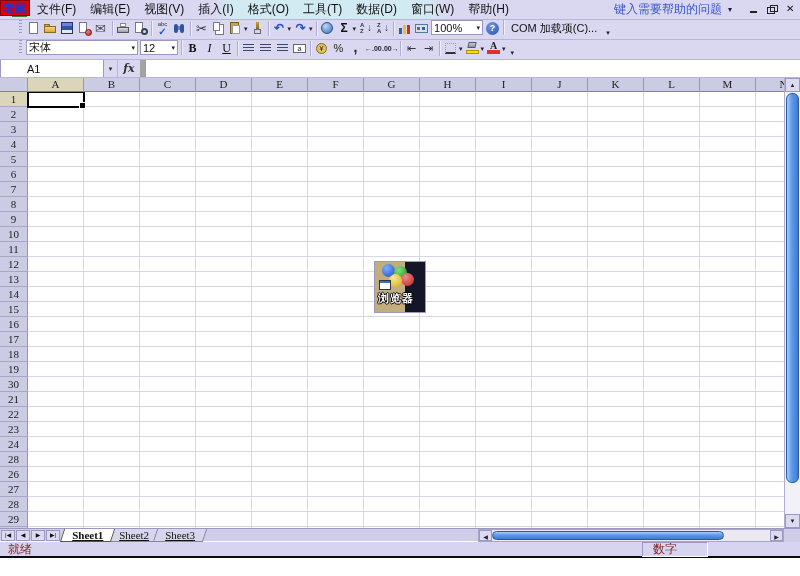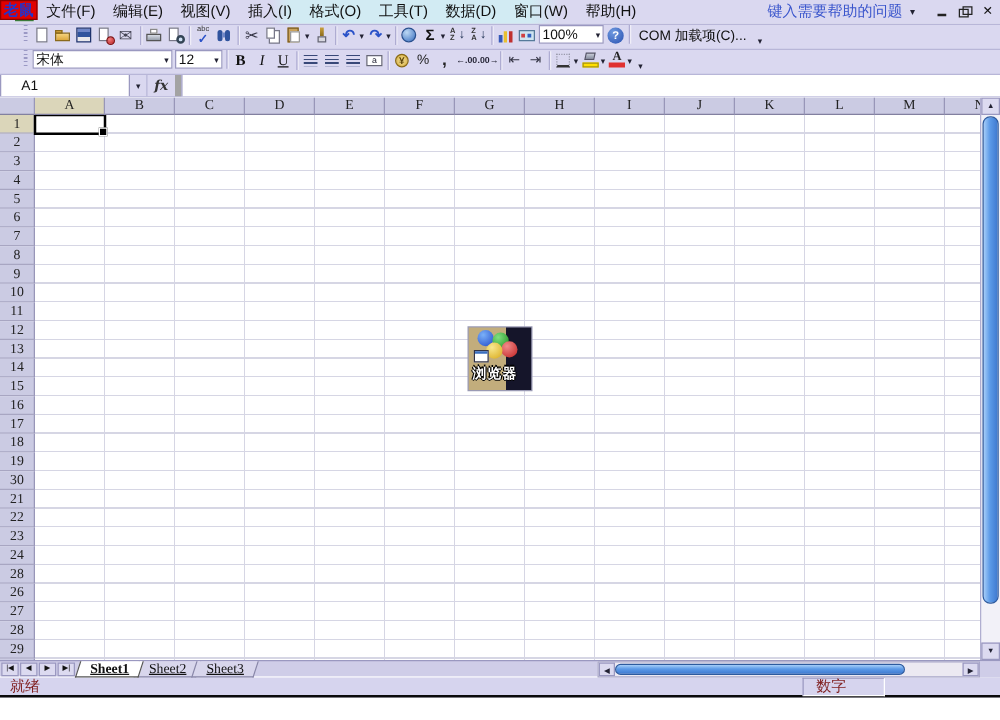--- a/index.html
+++ b/index.html
@@ -116,21 +116,21 @@
   [data-name="font-color-icon"]::before{content:"A";left:0;top:-1px;width:100%;text-align:center;font-size:10px;line-height:11px;font-weight:bold;color:#222;font-family:"Liberation Serif",serif;}
   [data-name="font-color-icon"]::after{content:"";left:1px;bottom:2px;width:13px;height:4px;background:#e03030;}
   .lbl{font-family:"Liberation Serif",serif;font-size:12px;line-height:15px;}
   [data-name="bold-label"]{font-weight:bold;}
   [data-name="italic-label"]{font-style:italic;}
   [data-name="underline-label"]{text-decoration:underline;}
 
   
   .formulabar{height:18px;background:#dad8f0;border-bottom:1px solid #b8b6d8;display:flex;align-items:stretch;box-sizing:border-box;}
   .namebox{width:104px;background:#fff;border:1px solid #9a98c0;border-top:none;border-bottom:none;
-    font-size:11px;display:flex;align-items:center;padding-left:16px;box-sizing:border-box;}
+    font-size:11px;display:flex;align-items:center;padding-left:26px;box-sizing:border-box;}
   .nb-dd{width:13px;display:flex;align-items:center;justify-content:center;font-size:7px;color:#223;border-right:1px solid #b8b6d8;}
   .nb-dd::after{content:"▾";}
   .fx{width:22px;display:flex;align-items:center;justify-content:center;font-family:"DejaVu Serif",serif;
     font-style:italic;font-weight:bold;font-size:11px;color:#333;border-right:5px solid #a3a3a3;}
   .fval{flex:1;background:#fff;border-left:1px solid #9a98c0;font-size:11px;padding-left:4px;display:flex;align-items:center;}
 
   
   .gridregion{position:relative;height:450px;background:#fff;overflow:hidden;}
   .colrow{display:flex;height:14px;width:784px;overflow:hidden;}
   .corner{width:28px;flex:none;background:#cbcbe3;border-right:1px solid #9896b8;border-bottom:1px solid #8280a0;box-sizing:border-box;}

